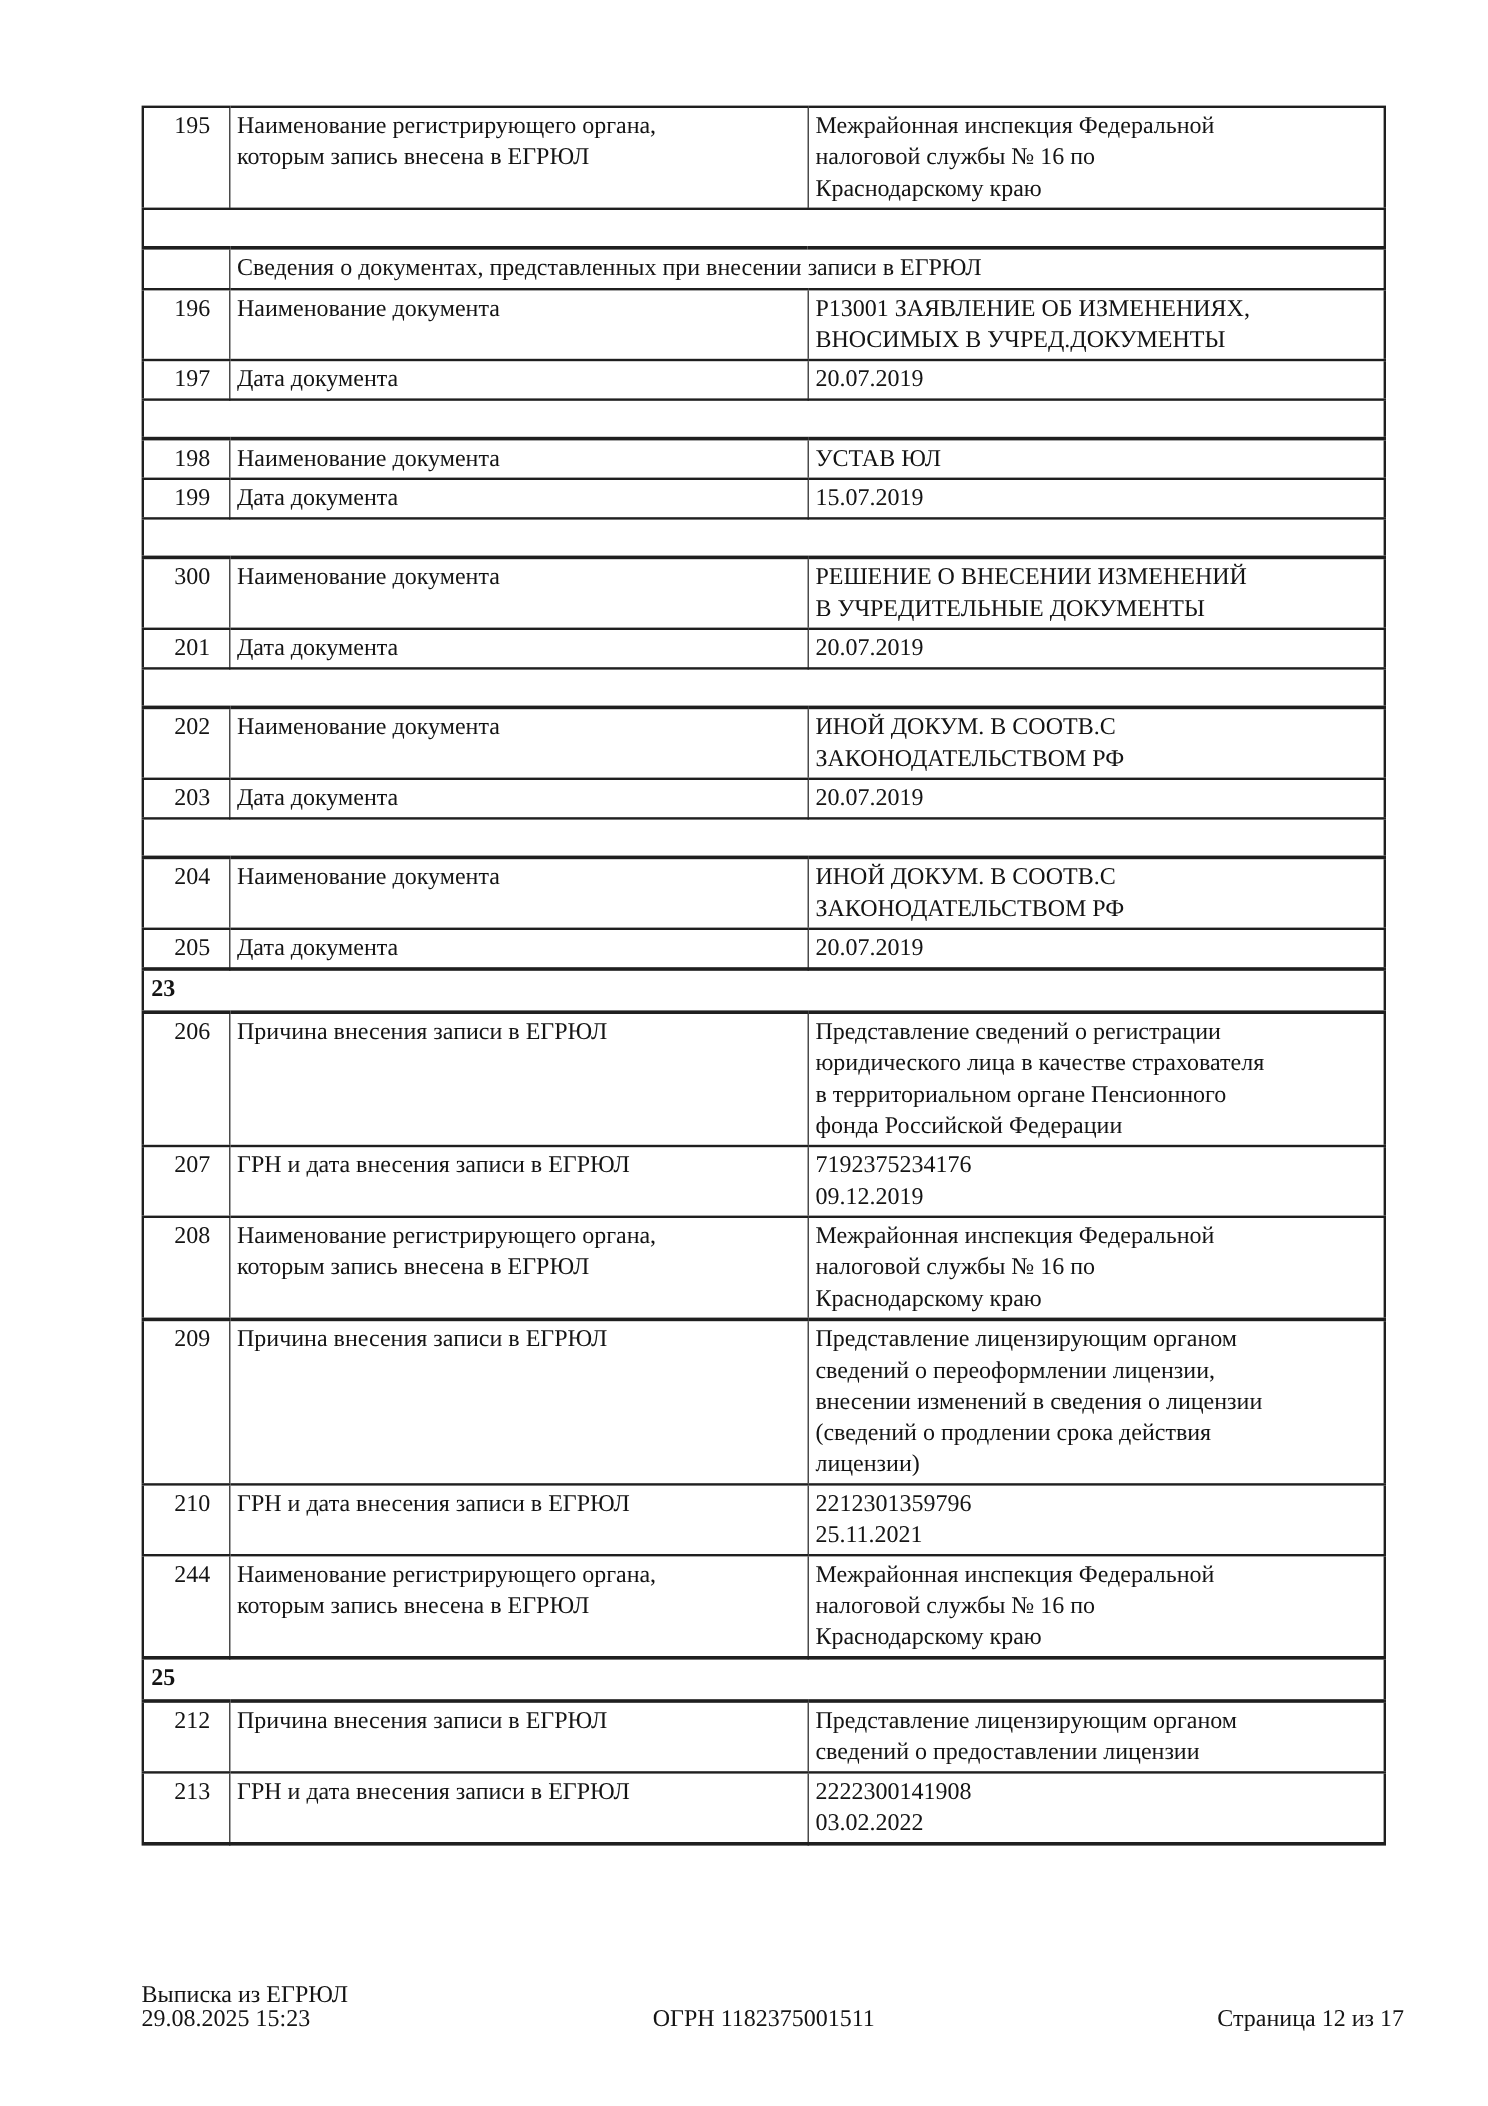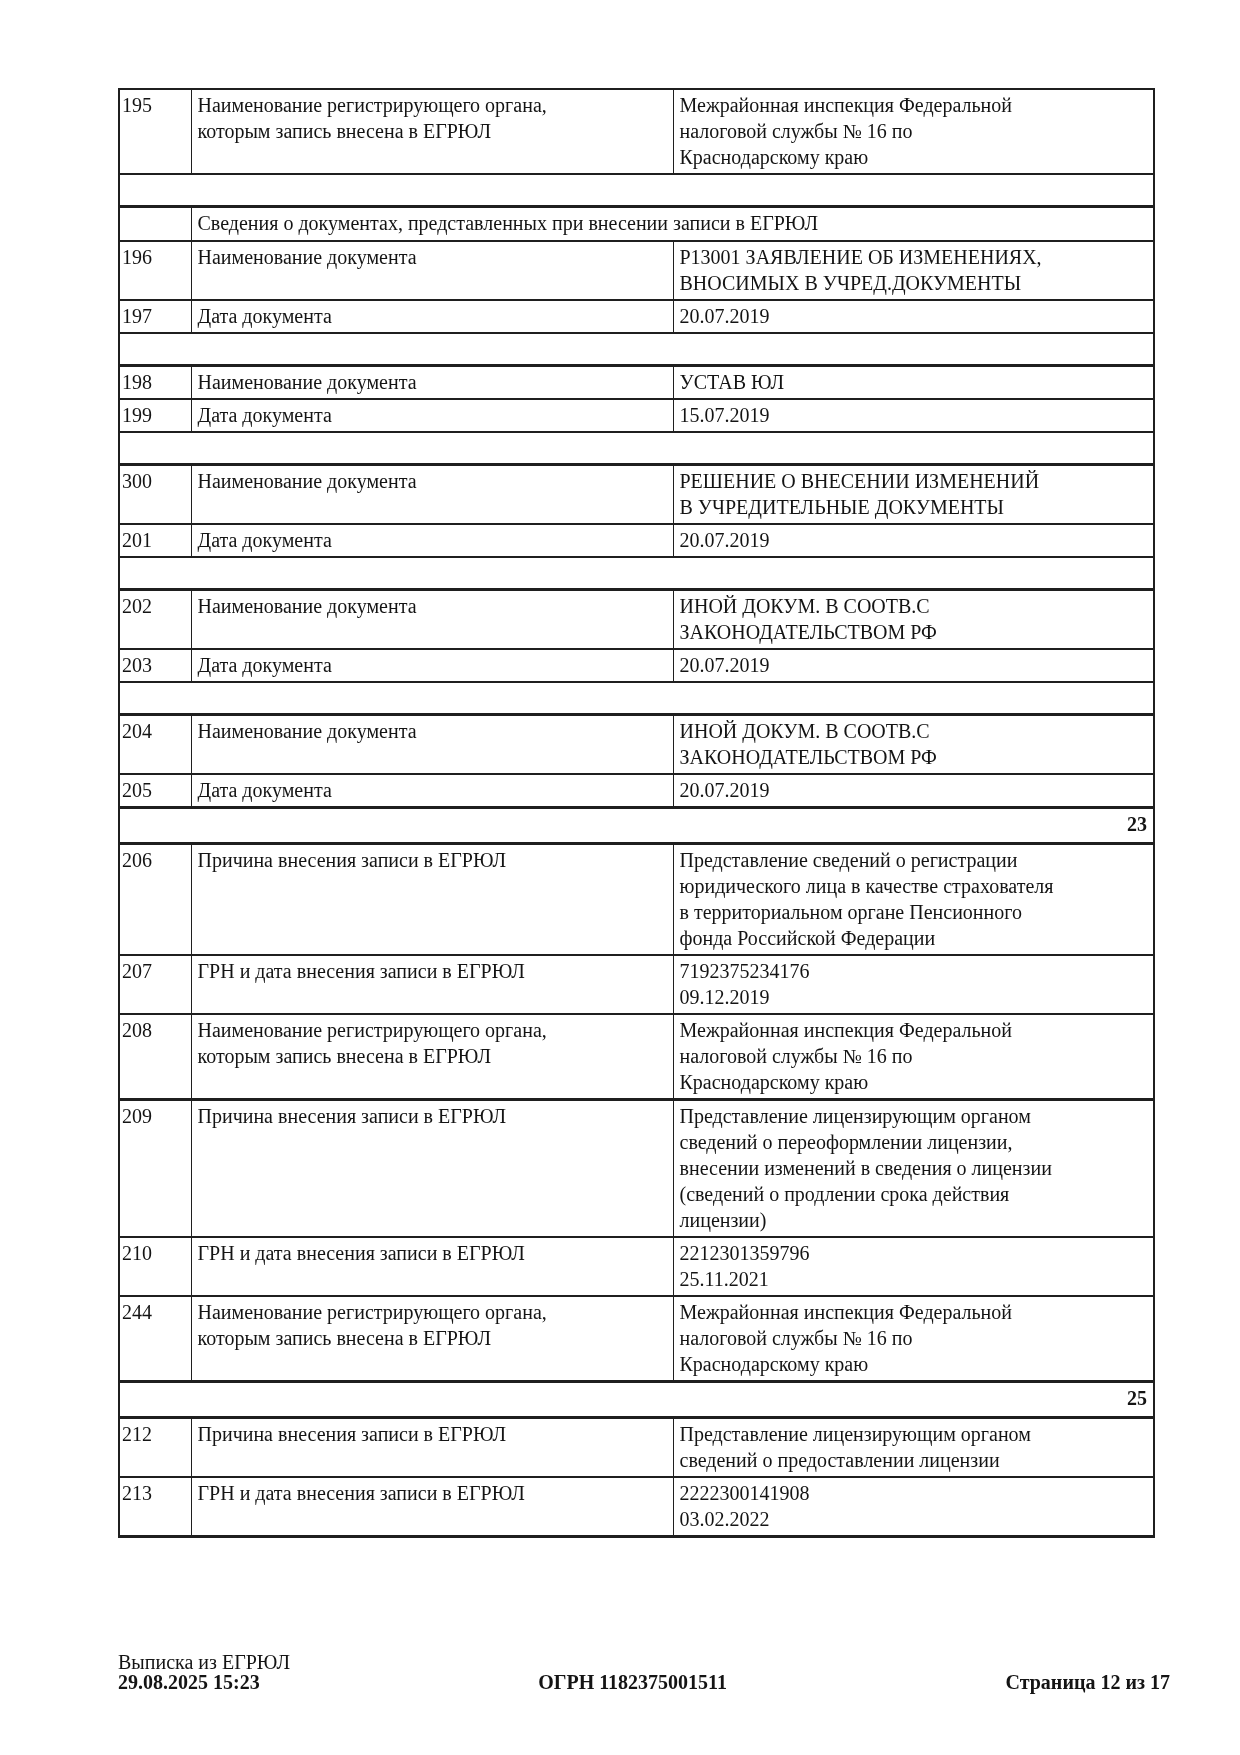--- a/index.html
+++ b/index.html
@@ -37,31 +37,31 @@
     vertical-align: top;
     padding: 2px 6px 3px 6px;
     white-space: pre-line;
     overflow: hidden;
     word-wrap: break-word;
   }
   .doc-table tr.thick-top > td {
     border-top-width: 3px;
   }
   .doc-table td.num {
-    text-align: left;
-    padding-left: 2px;
+    text-align: center;
+    padding-left: 12px;
     padding-right: 2px;
   }
   .doc-table td.spacer-cell {
     height: 30px;
     padding: 0;
   }
   .doc-table td.section-cell {
     height: 28px;
-    text-align: right;
+    text-align: left;
     font-weight: bold;
   }
   .doc-table td.subheader-cell {
     height: 27px;
     margin-left: 12px;
   }
 
   
   .page-footer {
     position: absolute;
@@ -69,21 +69,20 @@
     top: 1652px;
     width: 1052px;
     font-size: 20px;
     line-height: 20px;
     color: #141414;
   }
   .page-footer .line2 {
     display: flex;
     justify-content: flex-start;
     align-items: baseline;
-    font-weight: bold;
   }
   .page-footer .line2 .center {
     flex: 1;
     text-align: center;
   }
   .page-footer .line2 .left,
   .page-footer .line2 .right {
     white-space: nowrap;
   }
 </style>

